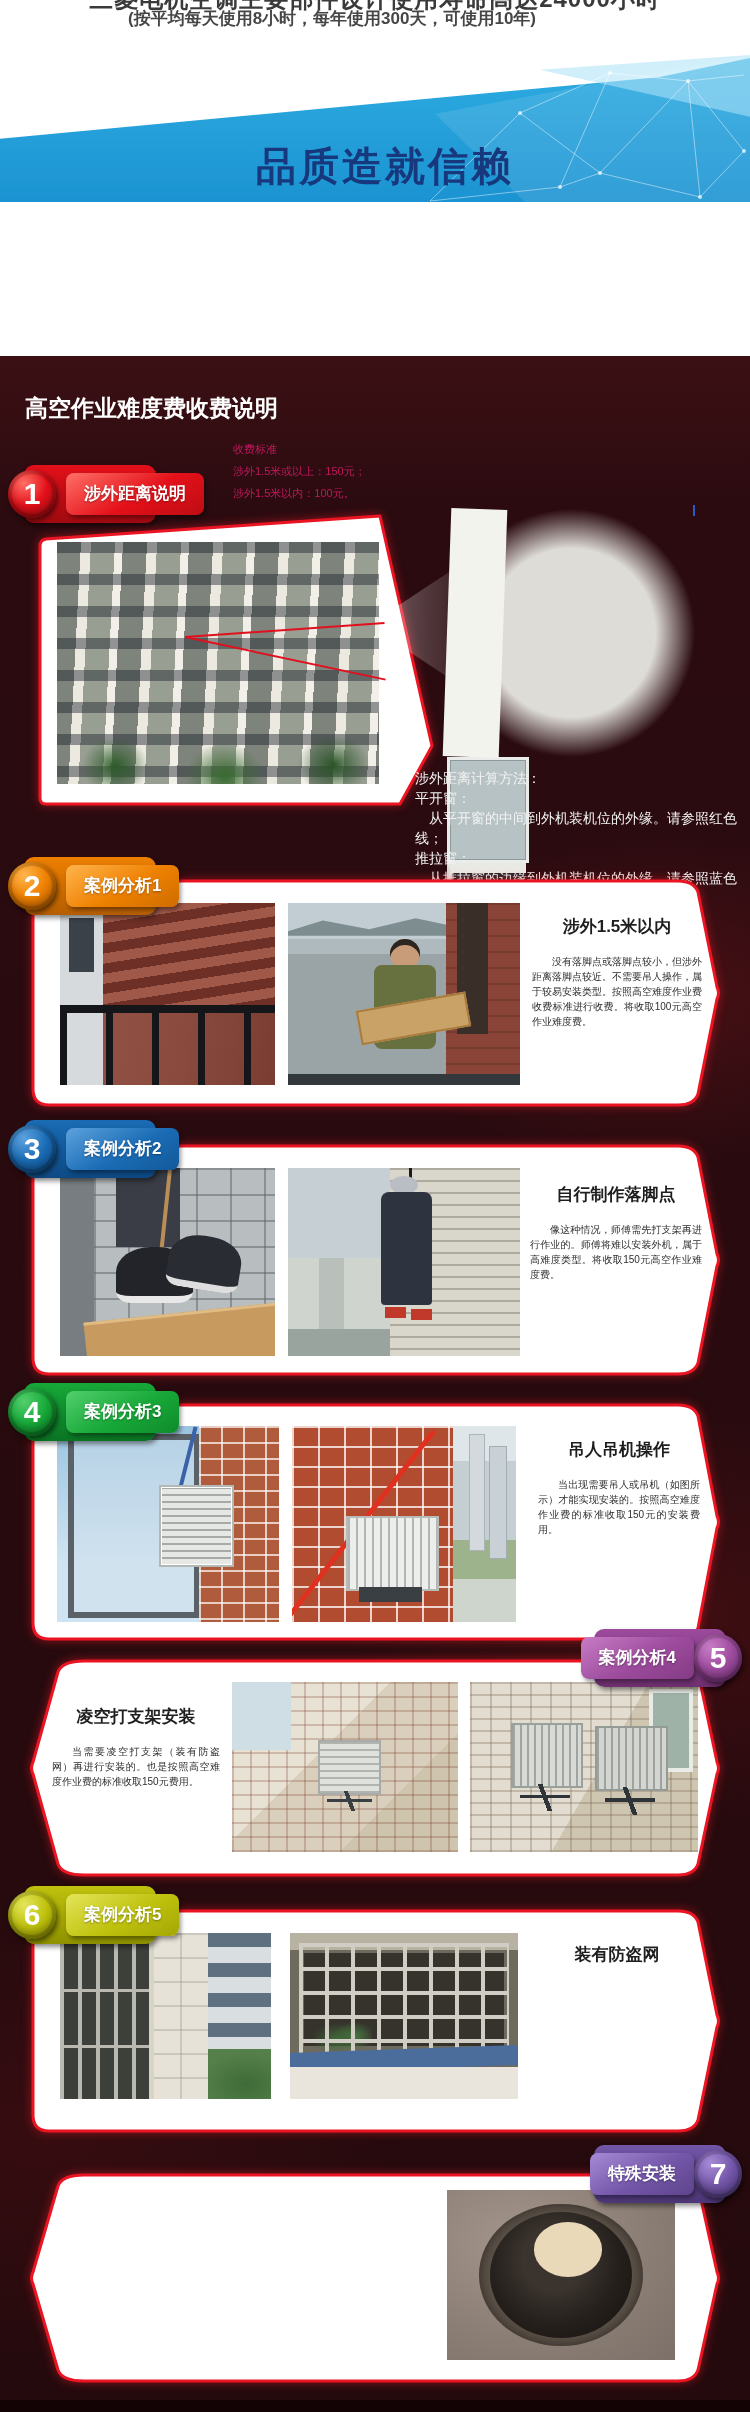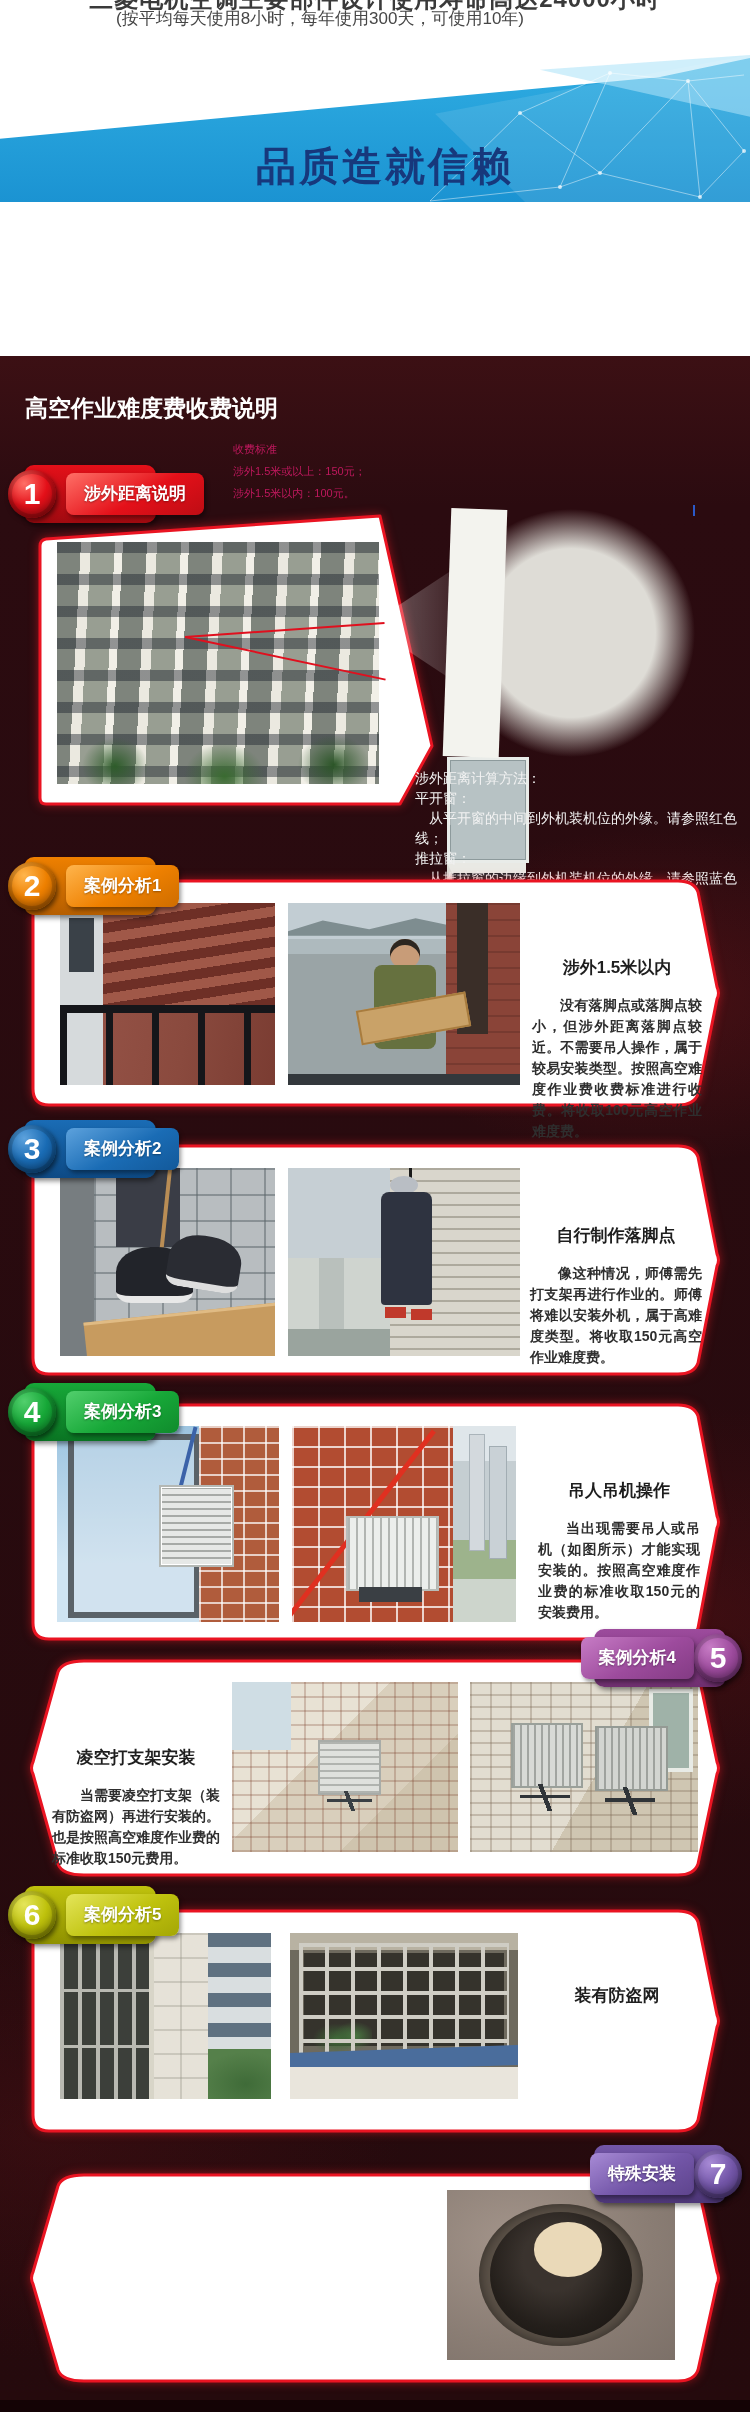--- a/index.html
+++ b/index.html
@@ -2,22 +2,22 @@
 <html><head>
 <meta charset="utf-8">
 <style>
   html,body{margin:0;padding:0;background:#ffffff;}
   .canvas{position:relative;width:750px;height:2412px;overflow:hidden;background:#fff;
           font-family:"Liberation Sans","DejaVu Sans",sans-serif;}
 
   
   .top-line1{position:absolute;top:-17px;left:0;width:750px;text-align:center;
              font-size:24px;font-weight:bold;color:#3a3a3a;letter-spacing:1px;white-space:nowrap;}
-  .top-line2{position:absolute;top:7px;left:0;width:640px;text-align:center;
-             font-size:17px;color:#464646;}
+  .top-line2{position:absolute;top:7px;left:12px;width:640px;text-align:center;
+             font-size:17px;color:#464646;font-weight:bold;}
 
   
   .banner{position:absolute;top:55px;left:0;width:750px;height:147px;}
   .banner-main{position:absolute;inset:0;background:linear-gradient(180deg,#2fadе2,#1b93d2);
                background:linear-gradient(180deg,#2fade2,#1b93d2);
                clip-path:polygon(0 57%,88% 15%,100% 2%,100% 100%,0 100%);}
   .banner-lt1{position:absolute;inset:0;background:rgba(170,225,248,.55);
               clip-path:polygon(72% 10%,100% 0,100% 42%);}
   .banner-lt2{position:absolute;inset:0;background:rgba(255,255,255,.10);
               clip-path:polygon(58% 40%,100% 0,100% 100%,70% 100%);}
@@ -64,23 +64,23 @@
                  color:#fff;font-size:30px;font-weight:bold;text-align:center;line-height:48px;}
   .badge.right .tab{left:auto;right:16px;}
   .badge.right .plate{left:auto;right:48px;}
   .badge.right .circle{left:auto;right:0;}
 
   
   .panel-svg{position:absolute;filter:drop-shadow(0 0 5px rgba(235,25,35,.55));}
   .panel-svg path{fill:#ffffff;stroke:#ea1422;stroke-width:3;stroke-linejoin:round;}
 
   
-  .case-text{position:absolute;color:#2e2e2e;margin-top:41px;}
+  .case-text{position:absolute;color:#2e2e2e;}
   .case-text .h{font-size:17px;font-weight:bold;color:#1e1e1e;text-align:center;margin-bottom:16px;}
-  .case-text .b{font-size:14px;line-height:21px;text-align:justify;text-indent:2em;font-weight:700;}
+  .case-text .b{font-size:10px;line-height:15px;text-align:justify;text-indent:2em;font-weight:400;}
   .method-block{position:absolute;top:768px;left:415px;width:332px;color:#f2f2f2;
                 font-size:14px;line-height:20px;font-weight:500;}
   .s7-text{position:absolute;color:#222;font-size:13.5px;line-height:21px;font-weight:bold;text-align:justify;}
   .s7-text p{margin:0 0 30px 0;}
 
   
   .ph{position:absolute;overflow:hidden;}
   .ph>div{position:absolute;}
 
   .p1{background:

